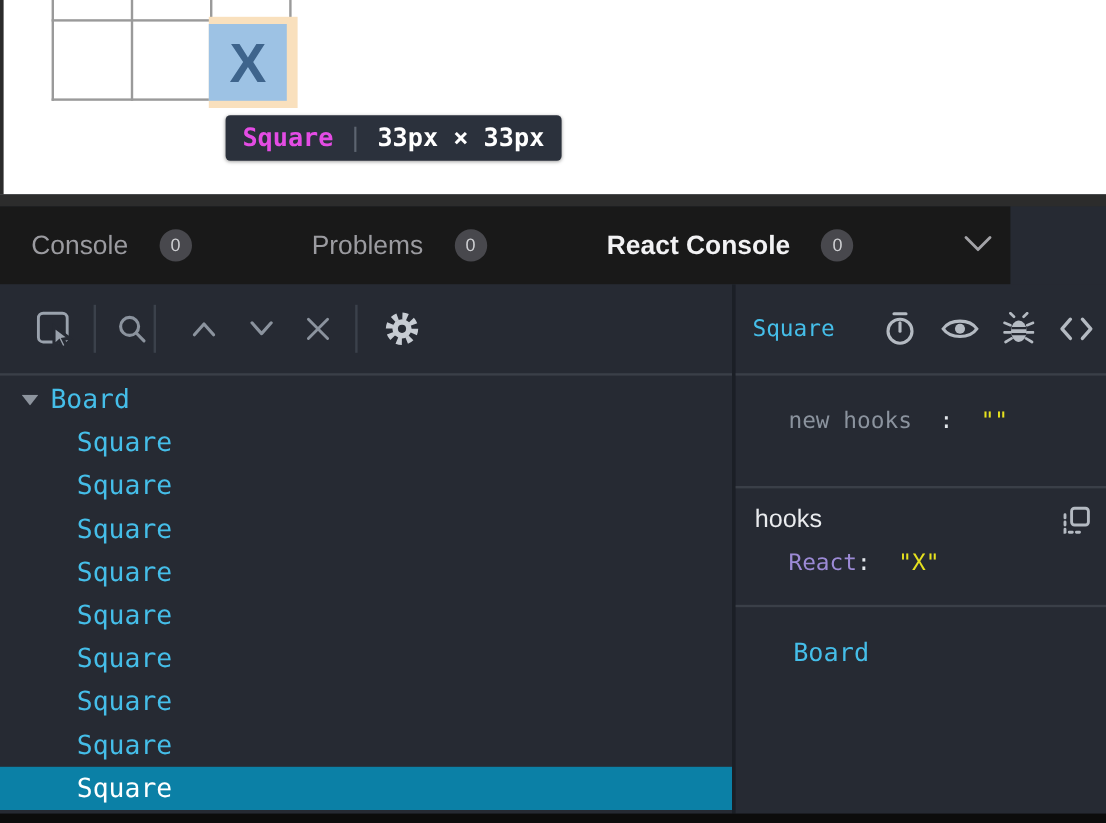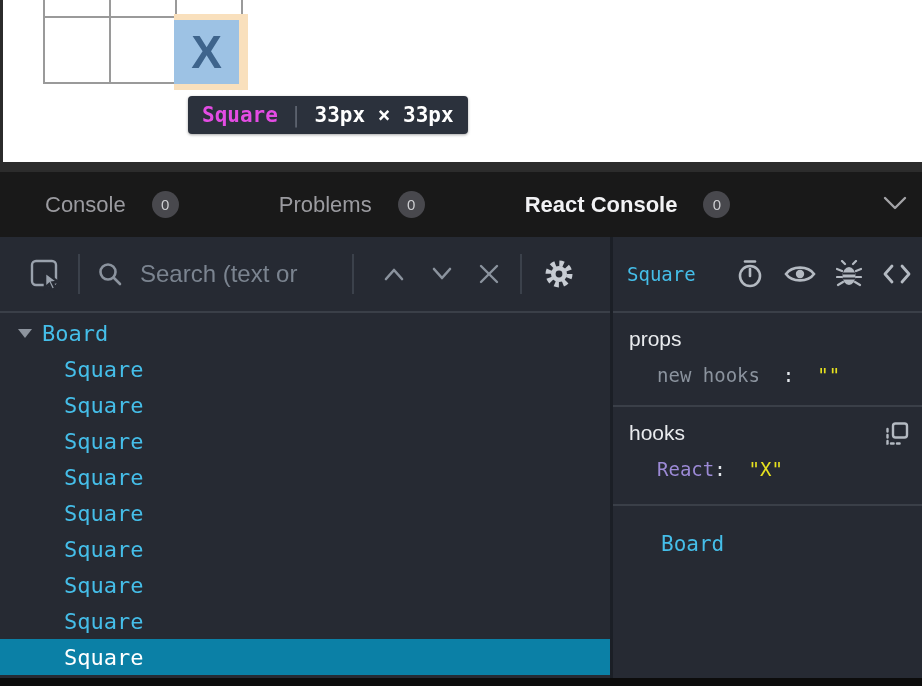--- a/index.html
+++ b/index.html
@@ -34,22 +34,22 @@
     font-family:"DejaVu Sans Mono", monospace; font-weight:bold; font-size:21px;
     box-shadow:0 1px 3px rgba(0,0,0,.35);
   }
   .tt-component { color:#e44ce4; }
   .tt-sep { color:#5d6470; font-weight:normal; }
   .tt-dims { color:#ffffff; }
 
   
   .splitter { position:absolute; left:0; top:162px; width:922px; height:10px; background:#2c2c2c; }
   .tabbar {
-    position:absolute; left:0; top:172px; width:922px; height:65px;
-    background:#191919; display:flex; align-items:center; padding-left:45px;
+    position:absolute; left:0; top:172px; width:842px; height:65px;
+    background:#191919; display:flex; align-items:center; padding-left:26px;
   }
   .tab { display:flex; align-items:center; gap:26px; margin-right:100px; cursor:default; }
   .tab .label { font-size:22px; color:#9b9ba0; }
   .tab.active .label { color:#f2f2f4; font-weight:bold; }
   .tab .badge {
     width:27px; height:27px; border-radius:50%; background:#48484d;
     color:#cdced1; font-size:15px; display:flex; align-items:center; justify-content:center;
   }
   .tab-chevron { position:absolute; right:14px; top:22px; }
 
@@ -163,21 +163,20 @@
             <path d="M17 15 L17 31 L21.2 27.2 L24 33 L27.4 31.3 L24.6 25.6 L30 24.8 Z" fill="#9aa2ad" stroke="#262a33" stroke-width="2.6"></path>
           </svg>
         </span>
         <span class="tb-div"></span>
         <span class="icon-btn">
           <svg width="28" height="28" viewBox="0 0 28 28" fill="none" stroke="#8b939e" stroke-width="2.6" stroke-linecap="round">
             <circle cx="12" cy="12" r="7.5"></circle>
             <line x1="17.5" y1="17.5" x2="24" y2="24"></line>
           </svg>
         </span>
-        <input class="search-input" readonly="" placeholder="Search (text or" style="">
         <span class="tb-div" style="margin-left:4px;"></span>
         <span class="icon-btn navgap">
           <svg width="24" height="16" viewBox="0 0 24 16" fill="none" stroke="#8b939e" stroke-width="2.6" stroke-linecap="round" stroke-linejoin="round">
             <polyline points="4,13 12,4 20,13"></polyline>
           </svg>
         </span>
         <span class="icon-btn gap24">
           <svg width="24" height="16" viewBox="0 0 24 16" fill="none" stroke="#8b939e" stroke-width="2.6" stroke-linecap="round" stroke-linejoin="round">
             <polyline points="4,3 12,12 20,3"></polyline>
           </svg>
@@ -267,21 +266,20 @@
           <span class="icon-btn">
             <svg width="30" height="24" viewBox="0 0 30 24" fill="none" stroke="#b4bac2" stroke-width="2.8" stroke-linecap="round" stroke-linejoin="round">
               <polyline points="10,4 3,12 10,20"></polyline>
               <polyline points="20,4 27,12 20,20"></polyline>
             </svg>
           </span>
         </span>
       </div>
 
       <div class="section props">
-        <div class="sec-title">props</div>
         <div class="kv">
           <span class="k-muted">new hooks</span>
             <span class="sp">  </span>
             <span class="colon">:</span>
             <span class="sp">  </span>
             <span class="val-string">""</span>
         </div>
       </div>
 
       <div class="section hooks">

